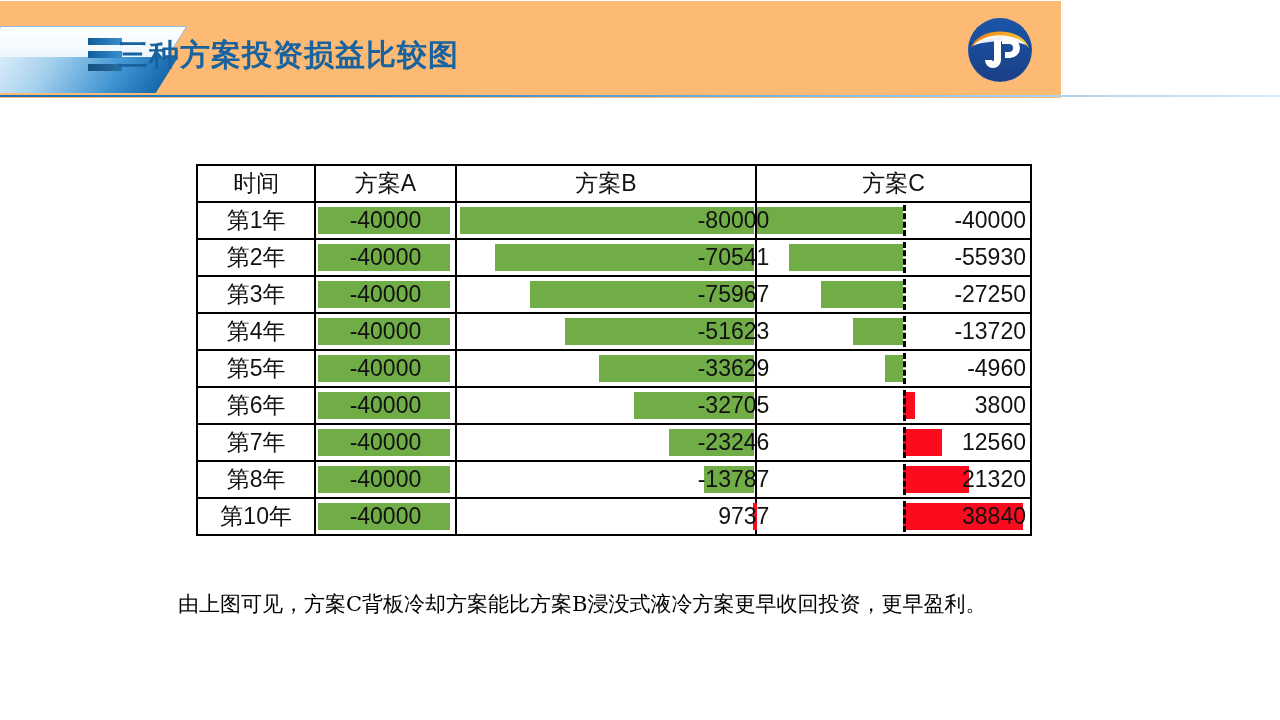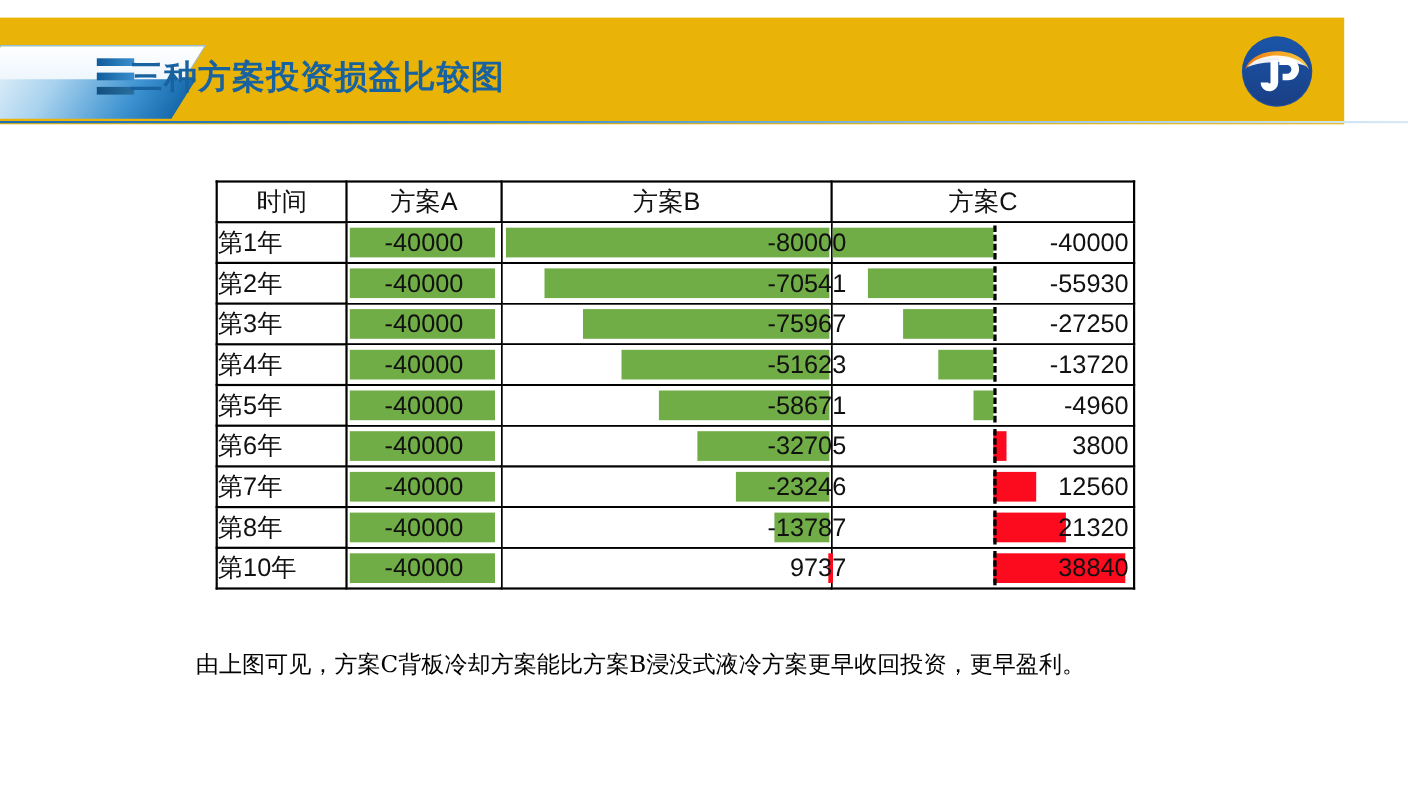--- a/index.html
+++ b/index.html
@@ -6,22 +6,22 @@
   body{
     width:1280px;height:720px;
     background:#ffffff;
     font-family:"Liberation Sans","DejaVu Sans",sans-serif;
     overflow:hidden;
     position:relative;
   }
 
   
   #header{
-    position:absolute;left:0;top:16px;width:1222px;height:97px;
-    background:#eab308;
+    position:absolute;left:0;top:1px;width:1061px;height:97px;
+    background:#fdba74;
   }
   #header-rule{
     position:absolute;left:0;top:94px;width:1280px;height:2px;
     background:linear-gradient(to right,#1d6fb4 0%,#2f86c8 30%,#9ec9e8 75%,#d9eaf6 100%);
   }
   
   #deco-outline{
     position:absolute;left:-12px;top:25px;width:185px;height:38px;
     background:linear-gradient(to bottom,#ffffff,#eaf4fc);
     border:1px solid #8fbfe4;
@@ -78,21 +78,21 @@
     font-weight:normal;
     background:#ffffff;
   }
   .col-time{width:118px;}
   .col-a{width:140px;}
   .col-b{width:300px;}
   .col-c{width:274px;}
 
   thead td{text-align:center;height:38px;font-size:24px;}
 
-  .time-cell{font-size:23px;}
+  .time-cell{text-align:center;font-size:23px;}
 
   
   .bar-cell{position:relative;overflow:visible;text-decoration:underline;}
   .bar-cell .inner{position:relative;width:100%;height:31px;overflow:visible;}
   .bar{position:absolute;top:2px;height:27px;}
   .bar.green{background:#70AD47;}
   .bar.red{background:#FC0A1E;}
   .val{
     position:absolute;top:0;height:31px;line-height:31px;
     font-size:23px;white-space:nowrap;z-index:3;
@@ -261,21 +261,21 @@
           <td class="time-cell">第5年</td>
           <td class="bar-cell">
             <div class="inner">
               <div class="bar green" style="left: 2px; width: 132px;"></div>
               <span class="val a">-40000</span>
             </div>
           </td>
           <td class="bar-cell">
             <div class="inner">
               <div class="bar green" style="right: 1px; width: 154.953px;"></div>
-              <span class="val b">-58671</span>
+              <span class="val b">-33629</span>
             </div>
           </td>
           <td class="bar-cell">
             <div class="inner">
               <div class="bar green" style="left: 127.896px; width: 18.104px;"></div>
               <div class="axis-dash" style="left: 146px;"></div>
               <span class="val c">-4960</span>
             </div>
           </td>
         </tr>

